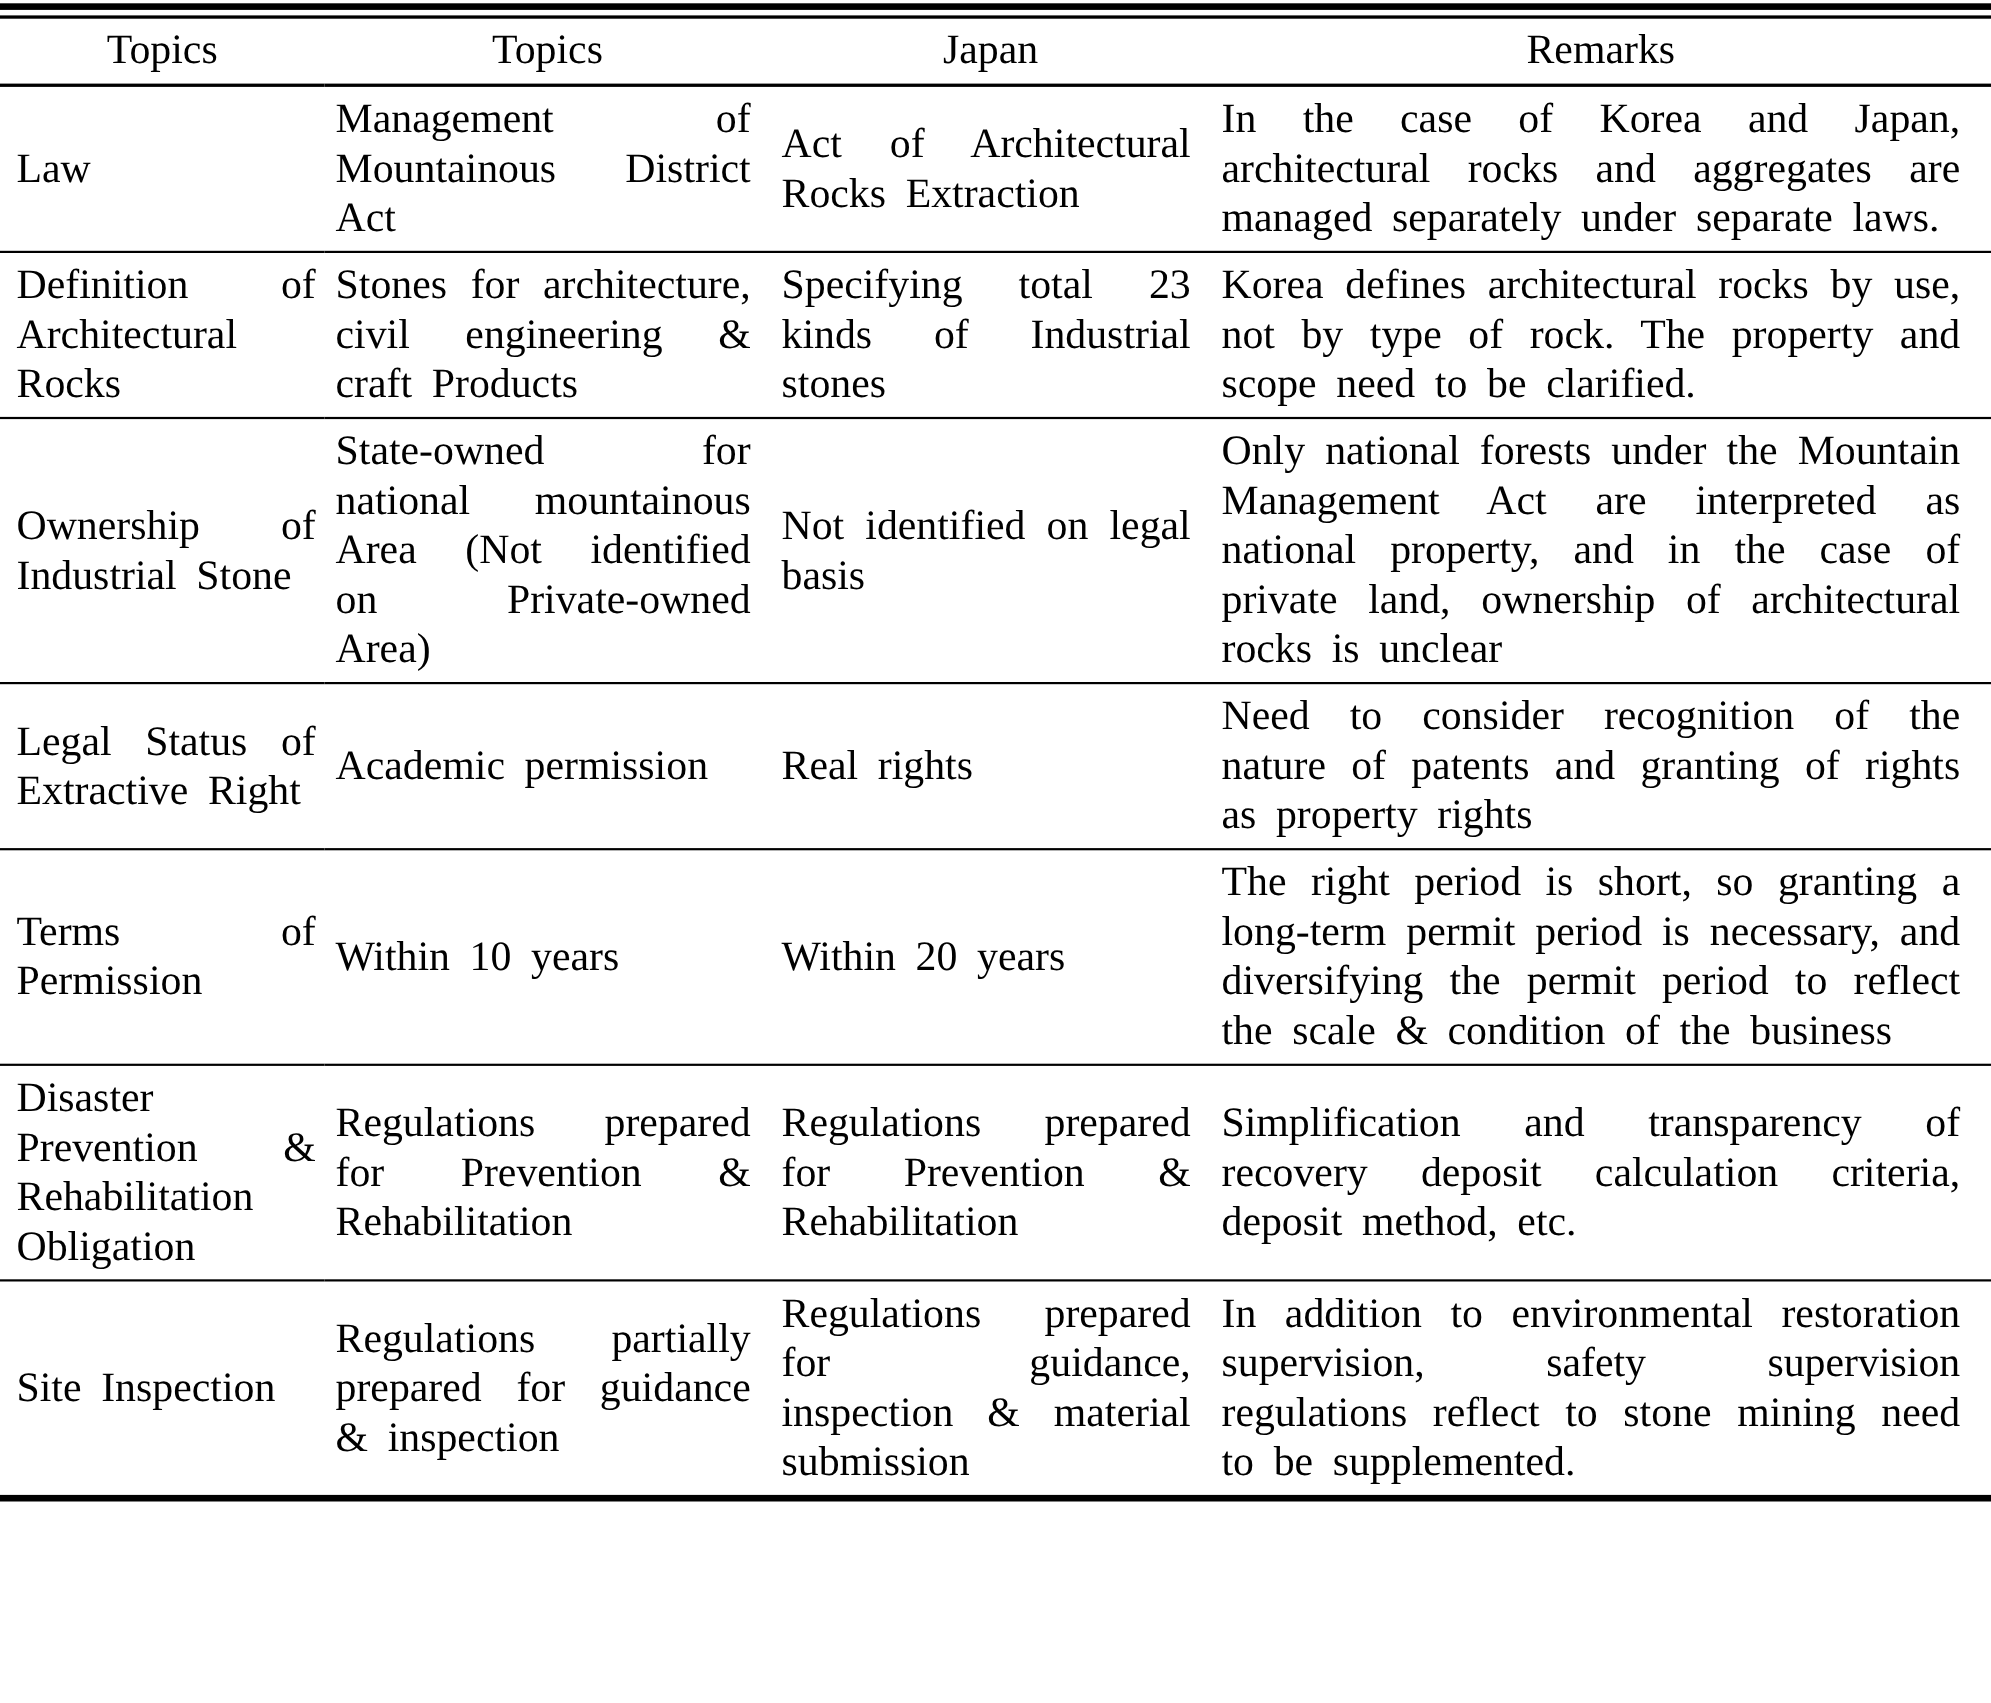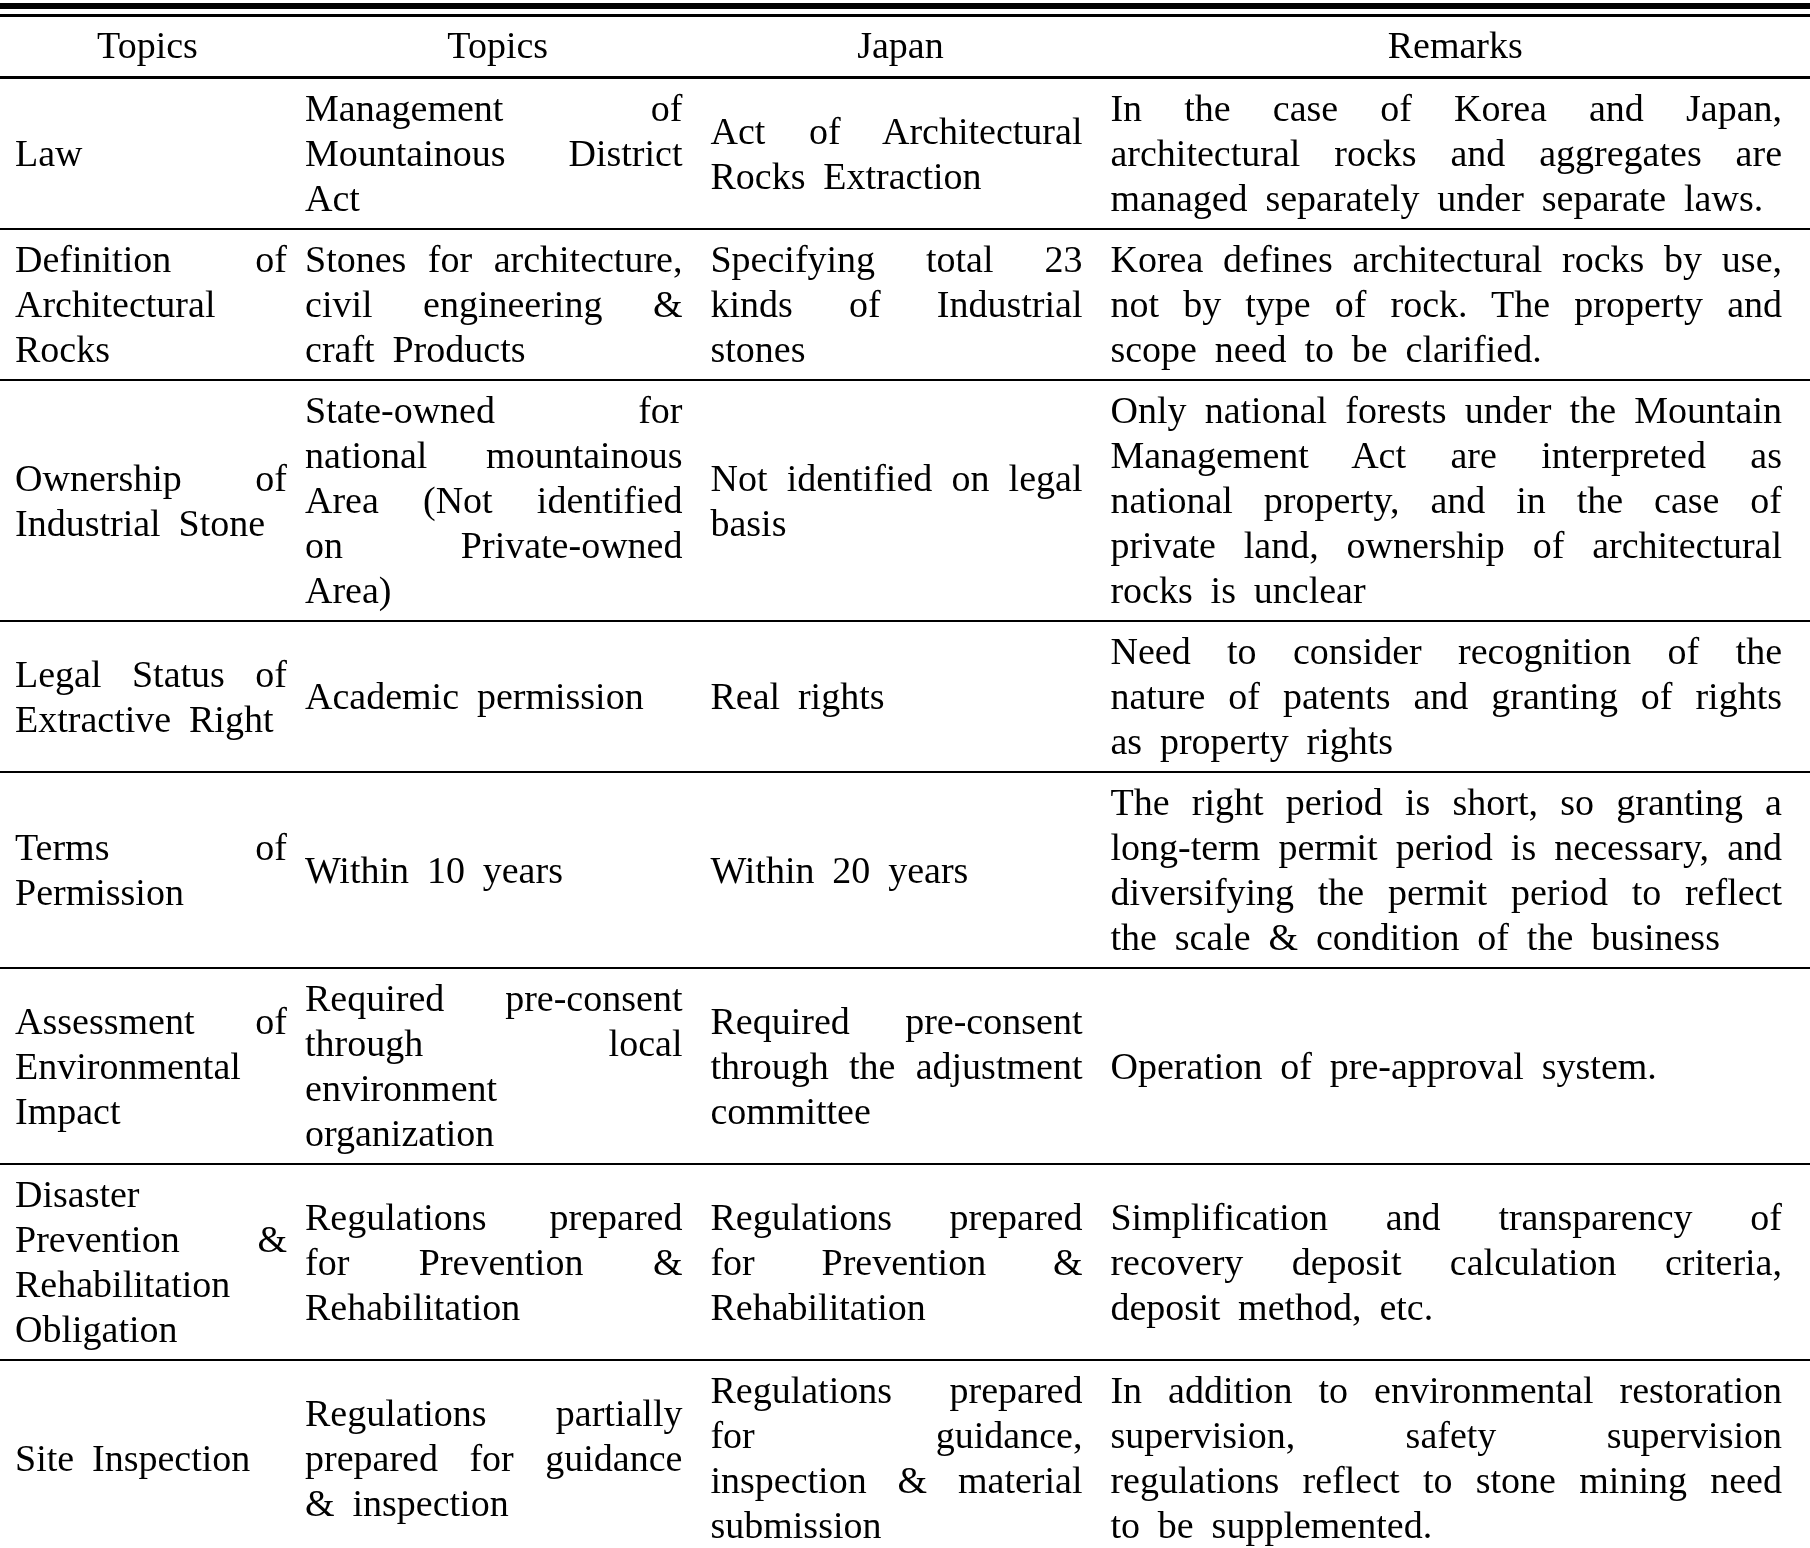--- a/index.html
+++ b/index.html
@@ -111,26 +111,20 @@
         <td class="cell-japan">Real rights</td>
         <td class="cell-remarks">Need to consider recognition of the nature of patents and granting of rights as property rights</td>
       </tr>
       <tr>
         <th class="cell-topic" scope="row">Terms of Permission</th>
         <td class="cell-korea">Within 10 years</td>
         <td class="cell-japan">Within 20 years</td>
         <td class="cell-remarks">The right period is short, so granting a long-term permit period is necessary, and diversifying the permit period to reflect the scale &amp; condition of the business</td>
       </tr>
       <tr>
-        <th class="cell-topic" scope="row">Assessment of Environmental Impact</th>
-        <td class="cell-korea">Required pre-consent through local environment organization</td>
-        <td class="cell-japan">Required pre-consent through the adjustment committee</td>
-        <td class="cell-remarks">Operation of pre-approval system.</td>
-      </tr>
-      <tr>
         <th class="cell-topic" scope="row">Disaster Prevention &amp; Rehabilitation Obligation</th>
         <td class="cell-korea">Regulations prepared for Prevention &amp; Rehabilitation</td>
         <td class="cell-japan">Regulations prepared for Prevention &amp; Rehabilitation</td>
         <td class="cell-remarks">Simplification and transparency of recovery deposit calculation criteria, deposit method, etc.</td>
       </tr>
       <tr>
         <th class="cell-topic" scope="row">Site Inspection</th>
         <td class="cell-korea">Regulations partially prepared for guidance &amp; inspection</td>
         <td class="cell-japan">Regulations prepared for guidance, inspection &amp; material submission</td>
         <td class="cell-remarks">In addition to environmental restoration supervision, safety supervision regulations reflect to stone mining need to be supplemented.</td>

